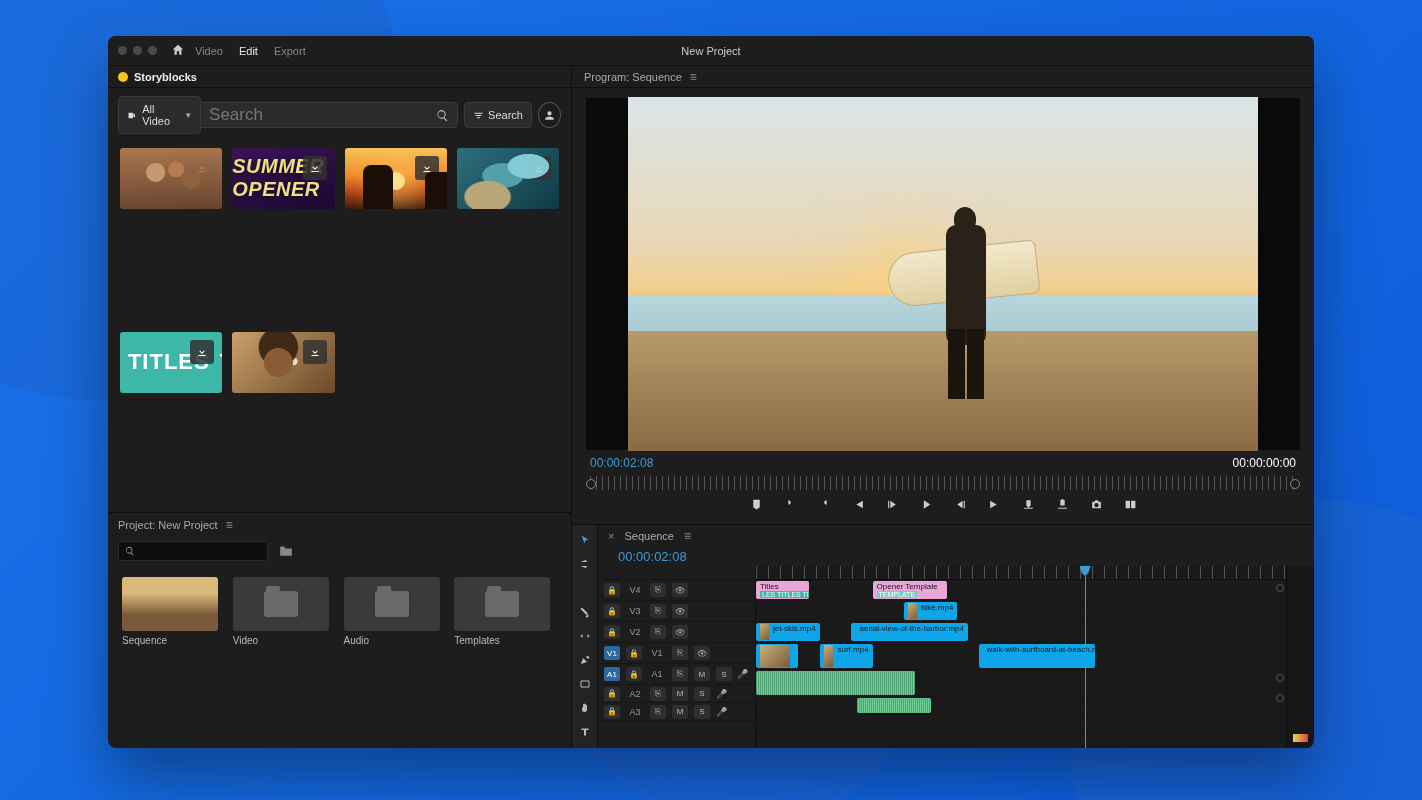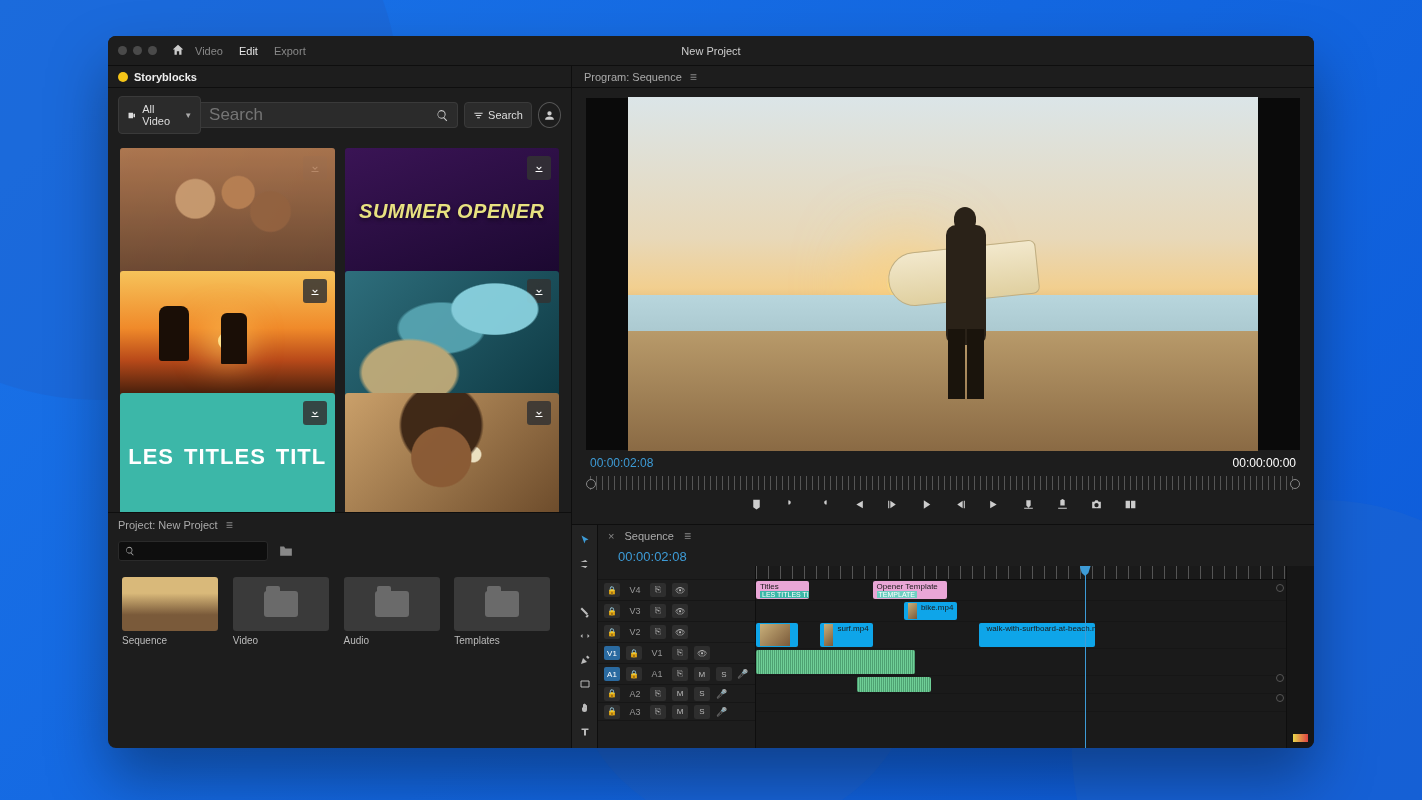--- a/index.html
+++ b/index.html
@@ -37,21 +37,21 @@
   .sbheader{height:22px;display:flex;align-items:center;padding:0 10px;border-bottom:1px solid #0e0e0e;color:#ddd;gap:6px}
   .sblogo{width:10px;height:10px;border-radius:50%;background:#f5c518;display:inline-block}
   .sbtoolbar{display:flex;align-items:center;gap:6px;padding:8px 10px}
   .combo{display:flex;align-items:center;gap:6px;background:#2b2b2b;border:1px solid #3a3a3a;border-radius:4px;height:38px;padding:12px 8px;color:#ddd}
   .combo .caret{font-size:8px;color:#aaa}
   .searchwrap{flex:1;display:flex;align-items:center;background:#2b2b2b;border:1px solid #3a3a3a;border-radius:4px;height:26px;padding:0 8px;gap:6px}
   .searchwrap input{flex:1;background:transparent;border:none;outline:none;color:#ddd;font-size:17px}
   .filterbtn{display:flex;align-items:center;gap:4px;padding:0 8px;height:26px;border:1px solid #3a3a3a;border-radius:4px;background:#2b2b2b;color:#ddd;cursor:pointer}
   .usercircle{width:26px;height:26px;border:1px solid #555;border-radius:50%;display:flex;align-items:center;justify-content:center}
 
-  .grid{display:grid;grid-template-columns:1fr 1fr;gap:10px;padding:6px 12px;overflow:auto;flex:1}
+  .grid{display:grid;grid-template-columns:1fr 1fr 1fr 1fr;gap:10px;padding:6px 12px;overflow:auto;flex:1}
   .thumb{position:relative;aspect-ratio:16/9.5;border-radius:3px;overflow:hidden;background:#333}
   .dlbadge{position:absolute;top:8px;right:8px;width:24px;height:24px;background:rgba(50,50,50,.85);border-radius:3px;display:flex;align-items:center;justify-content:center}
   .dlbadge svg{width:12px;height:12px;fill:#fff}
   .t-friends{background:linear-gradient(120deg,#6b4a36,#3a2a20);}
   .t-friends::after{content:"";position:absolute;inset:0;background:radial-gradient(circle at 35% 40%,#d9a87a 0 12%,transparent 13%),radial-gradient(circle at 55% 35%,#c78b5a 0 11%,transparent 12%),radial-gradient(circle at 70% 50%,#9f6a45 0 12%,transparent 13%),linear-gradient(180deg,#b97f55,#6e4a33);opacity:.85}
   .t-summer{background:linear-gradient(160deg,#3a1455,#1b0830);display:flex;align-items:center;justify-content:center}
   .t-summer span{color:#e8e280;font-weight:800;font-style:italic;font-size:20px;letter-spacing:.5px;text-shadow:0 2px 4px rgba(0,0,0,.5)}
   .t-sunset{background:linear-gradient(180deg,#f6c35a 0%,#f08a2a 45%,#b94a1a 70%,#3a1a0a 100%);}
   .t-sunset::before{content:"";position:absolute;left:50%;top:55%;width:18px;height:18px;background:#ffe08a;border-radius:50%;transform:translate(-50%,-50%);box-shadow:0 0 30px 15px rgba(255,200,90,.6)}
   .t-sunset::after{content:"";position:absolute;left:18%;top:28%;width:30px;height:55px;background:#1a0e06;border-radius:8px 8px 3px 3px;box-shadow:60px 5px 0 -2px #1a0e06}
@@ -499,20 +499,30 @@
                   </div>
               </div>
 
               <div class="lane">
                 <div class="clip lav" style="left:28%;width:10%">
                     <span class="thm"></span>
                     <span>bike.mp4</span>
                   </div>
               </div>
 
+              <div class="lane">
+                <div class="clip lav" style="left:0;width:12%">
+                    <span class="thm"></span>
+                    <span>jet-skis.mp4</span>
+                  </div>
+                <div class="clip lav" style="left:18%;width:22%">
+                    <span class="thm"></span>
+                    <span>aerial-view-of-the-harbor.mp4</span>
+                  </div>
+              </div>
 
               <div class="lane high">
                 <div class="clip lav" style="left:0;width:8%">
                     <span class="thm"></span>
                   </div>
                 <div class="clip lav" style="left:12%;width:10%">
                     <span class="thm"></span>
                     <span>surf.mp4</span>
                   </div>
                 <div class="clip lav" style="left:42%;width:22%">

